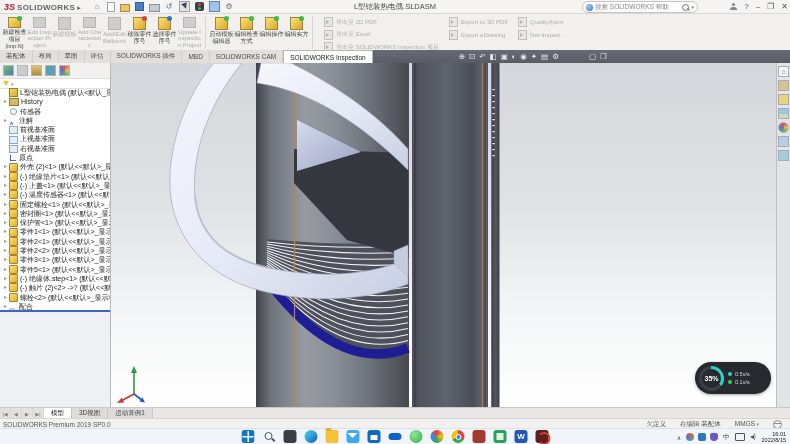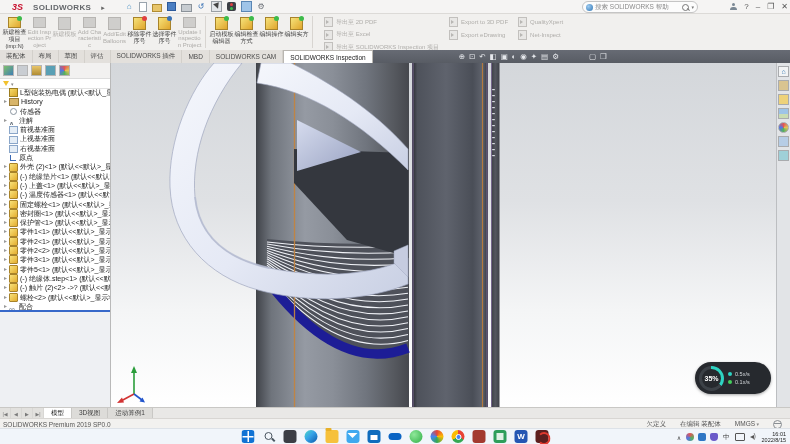--- a/index.html
+++ b/index.html
@@ -1,20 +1,20 @@
 <!DOCTYPE html>
 <html><head>
 <meta charset="utf-8">
 <style>
   html,body{margin:0;padding:0;background:#888;}
   #app{position:relative;width:790px;height:444px;overflow:hidden;background:#f0efed;
        font-family:"Liberation Sans",sans-serif;color:#333;-webkit-font-smoothing:antialiased;}
   
   .titlebar{position:absolute;left:0;top:0;width:790px;height:13px;background:#f5f4f3;border-bottom:1px solid #dcdad7;display:flex;align-items:center;}
-  .logo{display:flex;align-items:baseline;gap:10px;padding:0 12px;white-space:nowrap;}
+  .logo{display:flex;align-items:baseline;gap:2px;padding:0 4px;white-space:nowrap;}
   .logo .ds{color:#c8102e;font-weight:bold;font-style:italic;font-size:9px;}
   .logo .sw{color:#63666a;font-weight:bold;font-size:8px;letter-spacing:.3px;}
   .logo .fly{font-size:7px;color:#666;}
   .qat{display:flex;align-items:center;gap:5px;margin-left:8px;}
   .qicon{width:9px;height:9px;position:relative;display:inline-block;font-size:8px;line-height:9px;color:#5a6b7a;text-align:center;}
   .qicon[data-icon="home"]::before{content:"⌂";color:#4a90c4;}
   .qicon[data-icon="new"]{background:#fff;border:1px solid #9aa4ad;width:6px;height:8px;}
   .qicon[data-icon="open"]{background:#e8c56a;border:1px solid #b08c34;width:8px;height:6px;margin-top:2px;}
   .qicon[data-icon="save"]{background:#4a7ec2;border:1px solid #2d5a9a;width:7px;height:7px;}
   .qicon[data-icon="print"]{background:#c7ccd1;border:1px solid #8b9299;width:9px;height:6px;margin-top:2px;}
@@ -179,20 +179,21 @@
         <span class="qicon" data-icon="new"></span>
         <span class="qicon" data-icon="open"></span>
         <span class="qicon" data-icon="save"></span>
         <span class="qicon" data-icon="print"></span>
         <span class="qicon" data-icon="undo"></span>
         <span class="qicon" data-icon="select"></span>
         <span class="qicon" data-icon="rebuild"></span>
         <span class="qicon" data-icon="properties"></span>
         <span class="qicon" data-icon="options"></span>
       </div>
+    <div class="doc-title">L型铠装热电偶.SLDASM</div>
     <div class="search">
       <span class="help-orb"></span>
       <span>搜索 SOLIDWORKS 帮助</span>
       <span class="mag"></span>
       <span class="car">▾</span>
     </div>
     <div class="winctl">
       <span class="person"></span>
       <span>?</span>
       <span>–</span>

